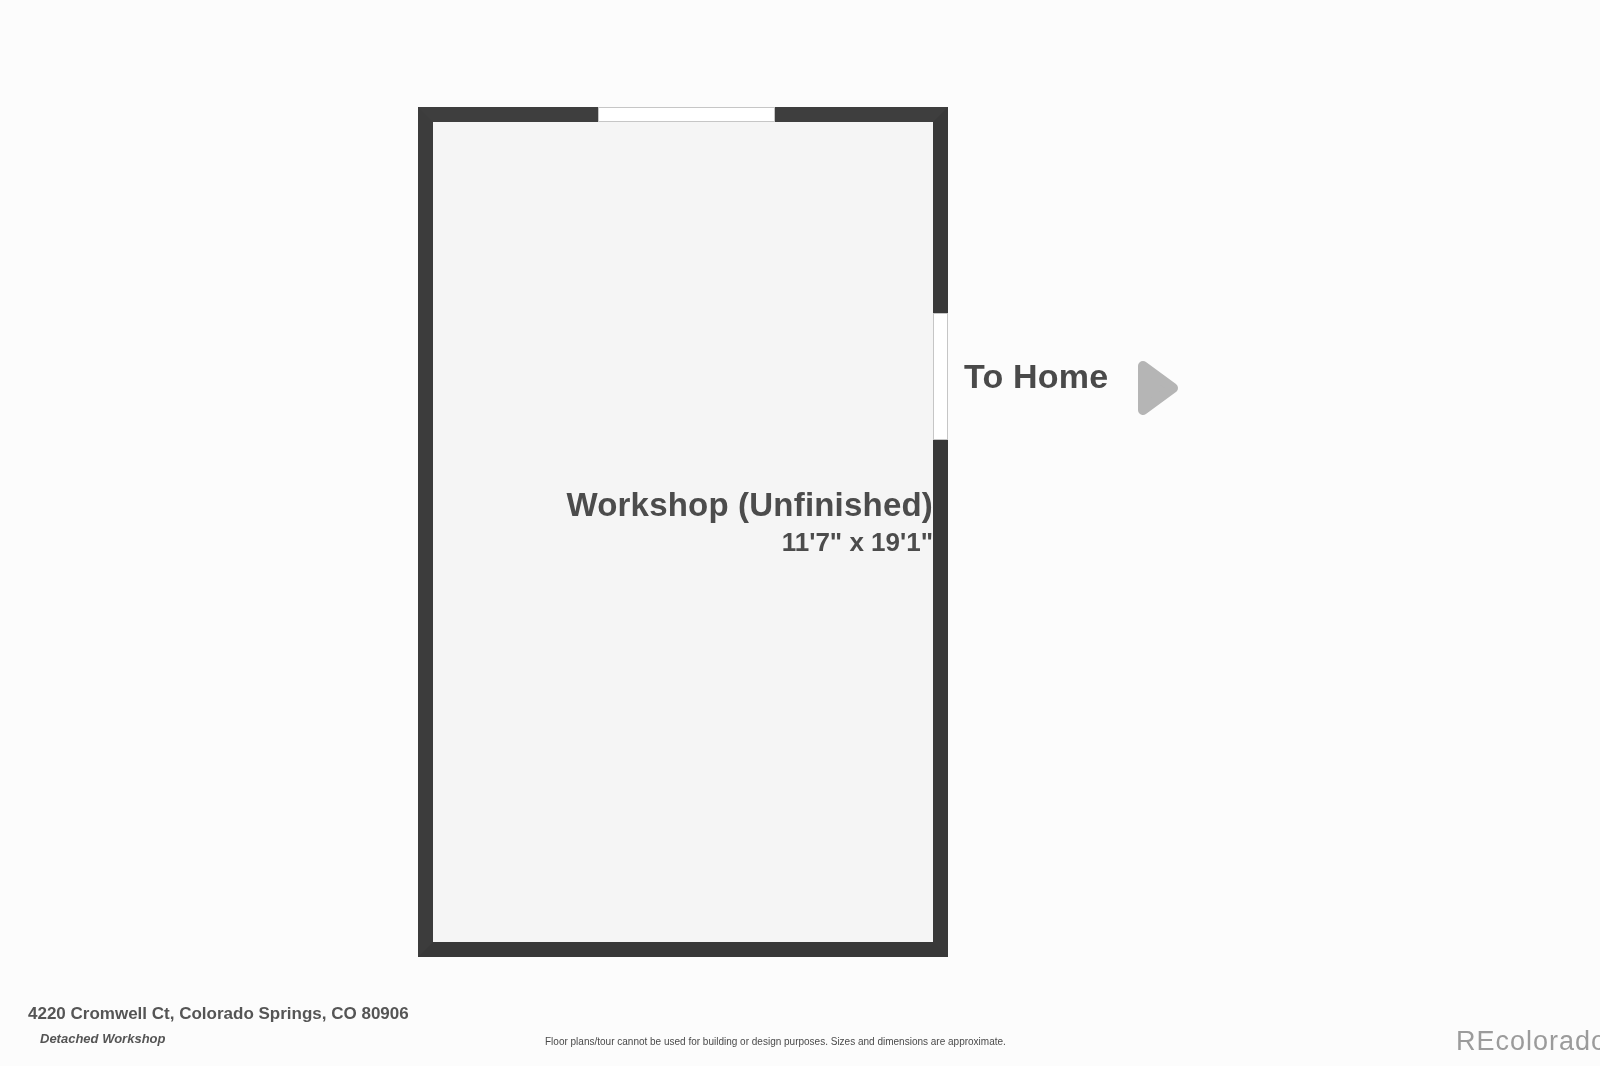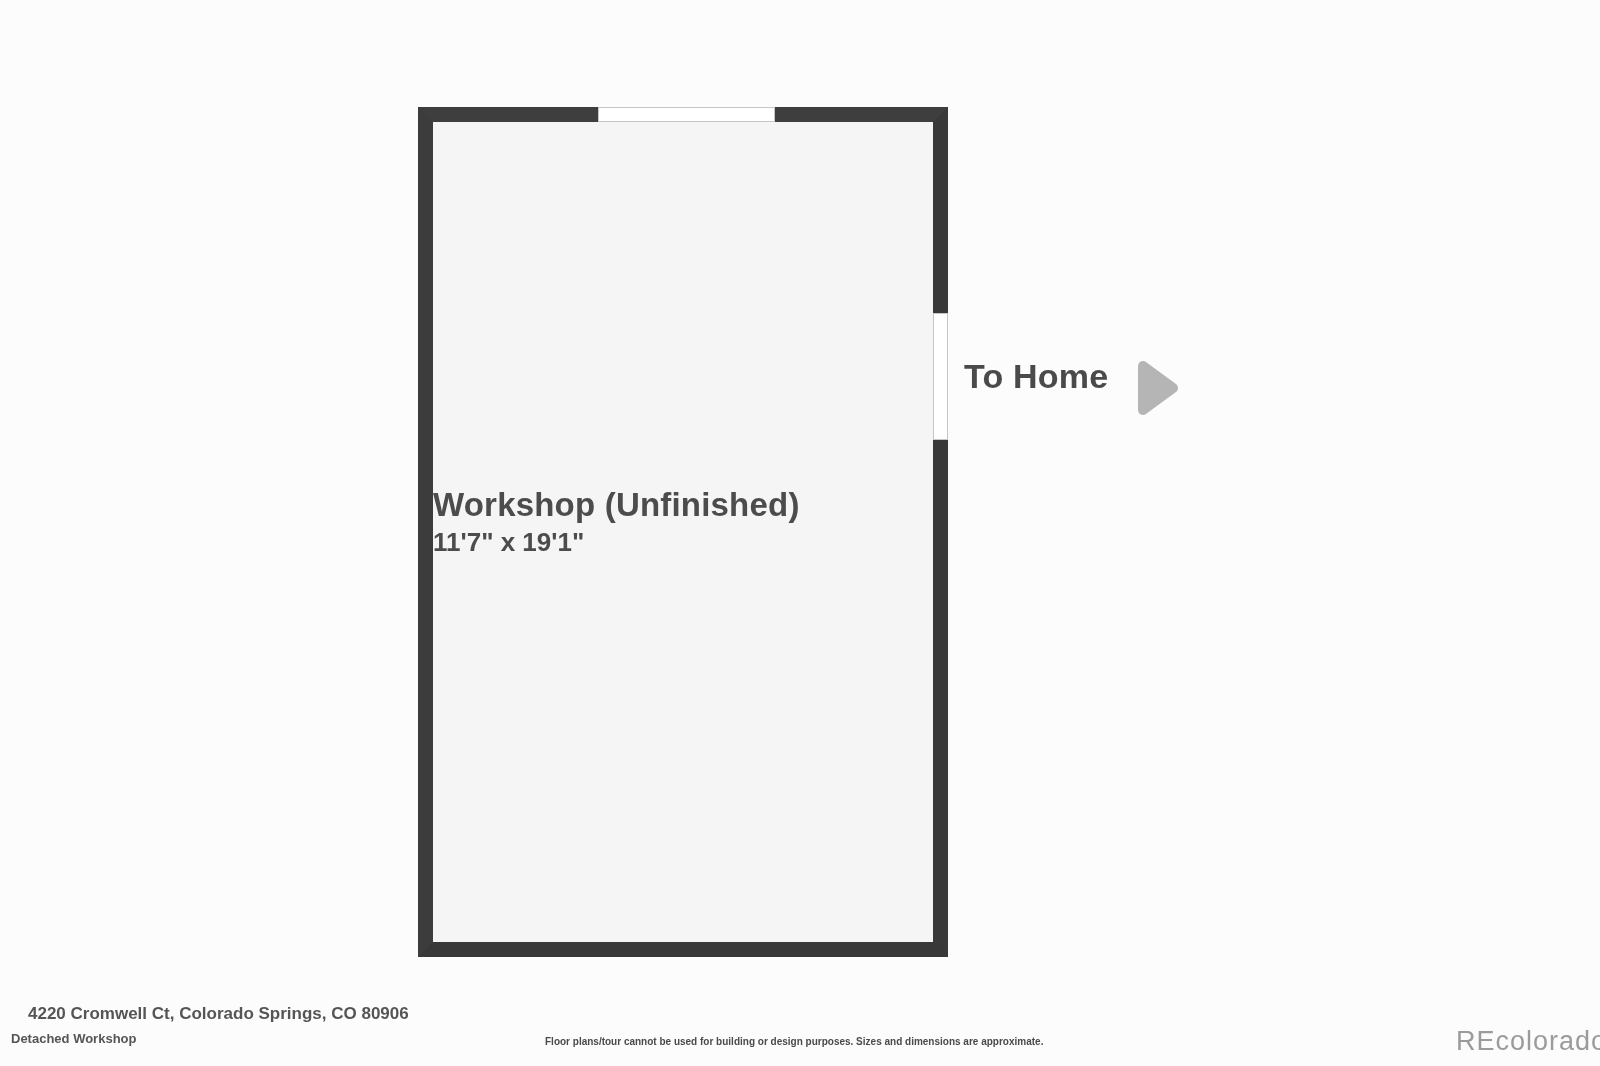--- a/index.html
+++ b/index.html
@@ -49,21 +49,21 @@
     right: 0;
     top: 206px;
     width: 15px;
     height: 127px;
   }
   .room-label {
     position: absolute;
     left: 15px;
     right: 15px;
     top: 378px;
-    text-align: left;
+    text-align: right;
     color: #4c4c4c;
   }
   .room-name {
     font-size: 33px;
     font-weight: bold;
     line-height: 40px;
     letter-spacing: 0.2px;
   }
   .room-dims {
     font-size: 26px;
@@ -95,34 +95,35 @@
     position: absolute;
     left: 28px;
     top: 1004px;
     font-size: 17px;
     font-weight: bold;
     color: #555555;
     white-space: nowrap;
   }
   .plan-name {
     position: absolute;
-    left: 11px;
+    left: 40px;
     top: 1031px;
     font-size: 13px;
     font-weight: bold;
     color: #555555;
     white-space: nowrap;
+    font-style: italic;
   }
   .disclaimer {
     position: absolute;
     left: 545px;
     top: 1036px;
     width: 440px;
     font-size: 10px;
-    font-weight: bold;
+    font-weight: normal;
     color: #4a4a4a;
     text-align: center;
     white-space: nowrap;
   }
   .watermark {
     position: absolute;
     left: 1456px;
     top: 1026px;
     font-size: 27px;
     font-weight: normal;

